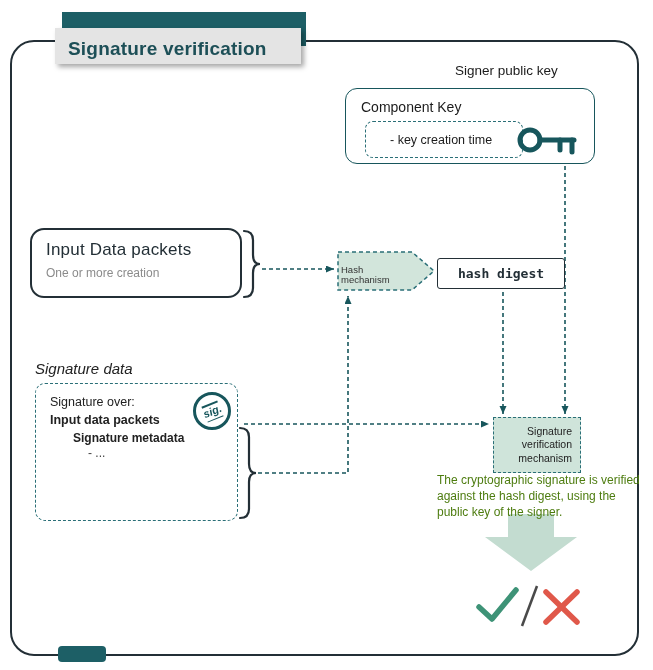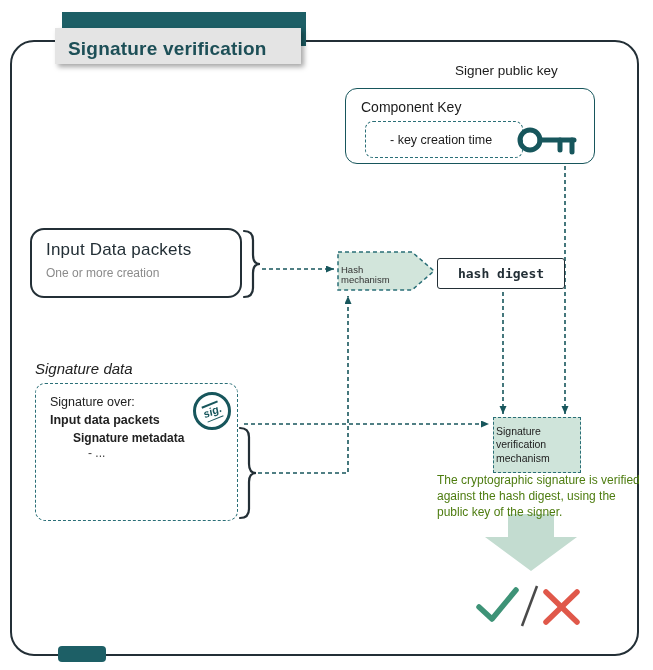--- a/index.html
+++ b/index.html
@@ -48,22 +48,22 @@
   .sig-item2{left:50px;top:431px;font-size:12px;font-weight:bold;color:#222;margin-left:23px;}
   .stamp{left:193px;top:392px;width:38px;height:38px;border:3px solid #17565C;border-radius:50%;
          background:#fff;display:flex;align-items:center;justify-content:center;}
   .stamp-inner{transform:rotate(-22deg);display:flex;flex-direction:column;align-items:center;gap:1.5px;}
   .stamp-text{font-size:11px;font-weight:bold;font-style:italic;color:#17565C;line-height:1;}
   .stamp-line{width:17px;height:1.5px;background:#17565C;}
   .tag-text{left:88px;top:446px;font-size:12px;color:#444;}
 
   
   .verif-box{left:493px;top:417px;width:88px;height:56px;border:1.5px dashed #2A6F77;background:#CFE4DA;
-             display:flex;align-items:center;justify-content:center;text-align:left;
-             font-size:10.5px;line-height:1.25;color:#222;padding:2px;}
+             display:flex;align-items:center;justify-content:center;text-align:right;
+             font-size:10.5px;line-height:1.25;color:#222;padding:8px;}
   .para2{left:437px;top:472px;width:208px;font-size:12px;line-height:1.35;color:#4d7c0f;}
 
   .overlay{left:0;top:0;pointer-events:none;}
   .dash{stroke:#17565C;stroke-width:1.6;fill:none;stroke-dasharray:4 3;}
   .brace{stroke:#232F36;stroke-width:2.2;fill:none;stroke-linecap:round;}
 </style>
 </head>
 <body>
 
 <div class="canvas">

